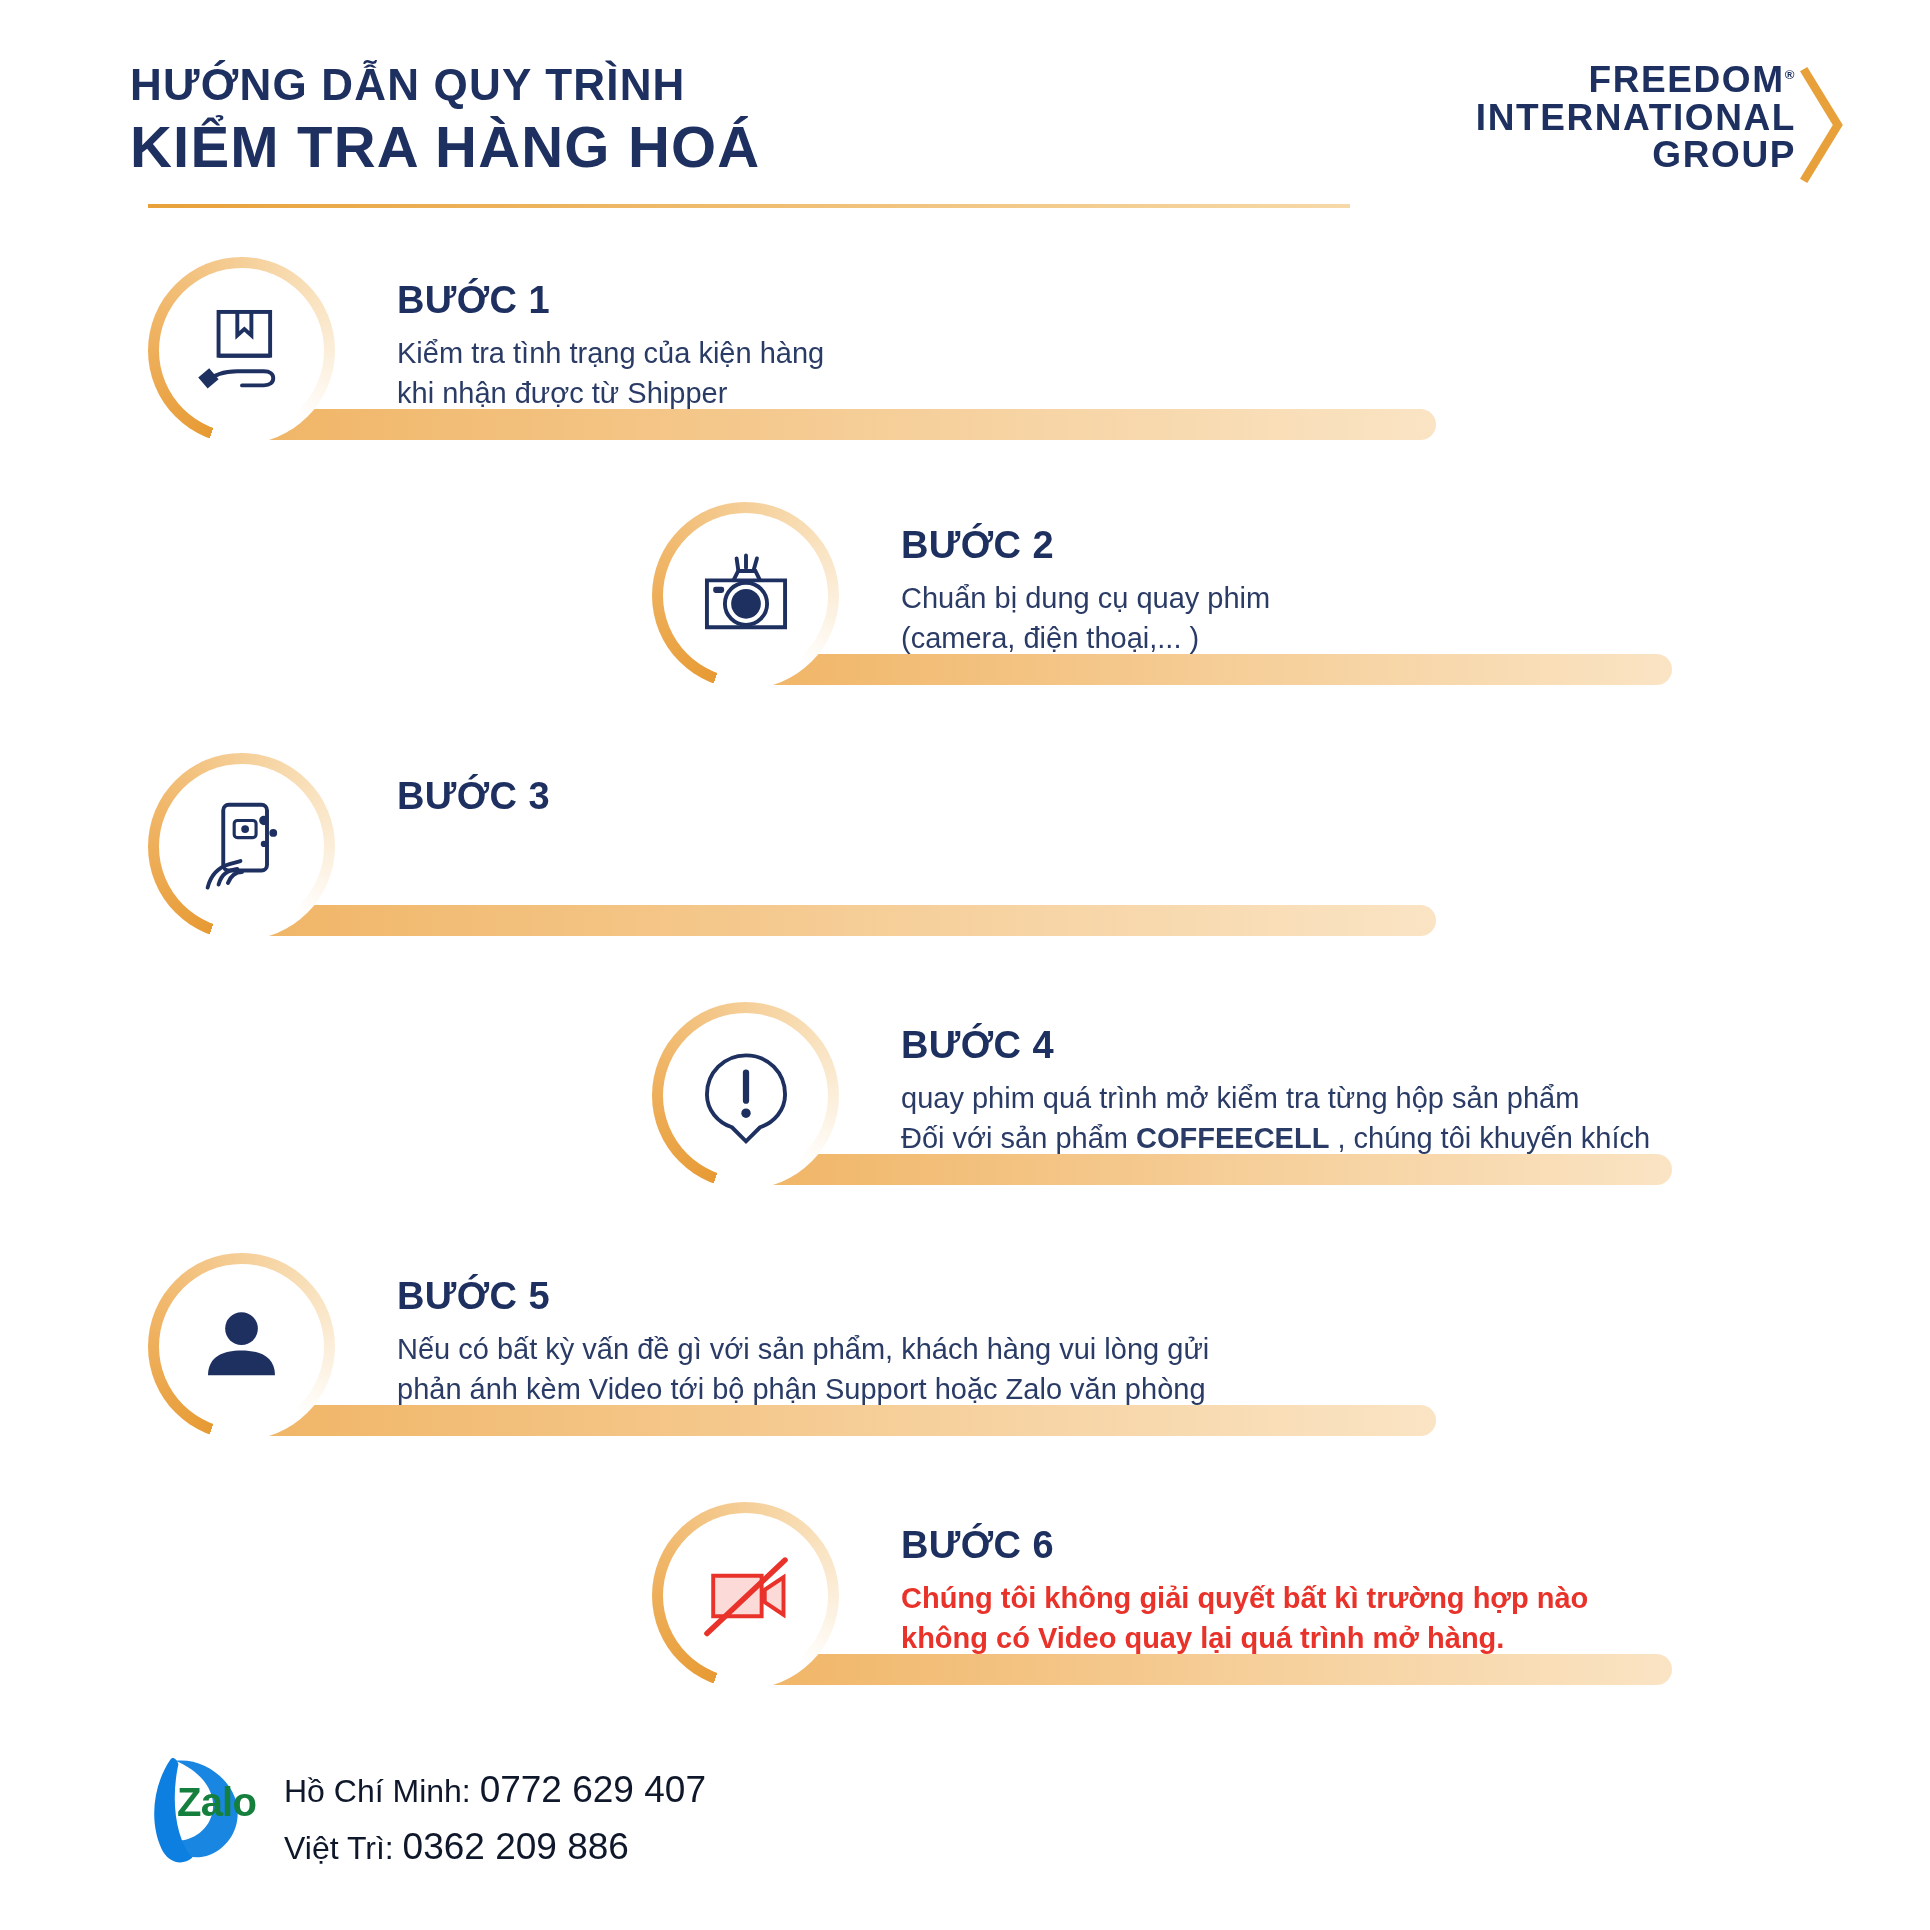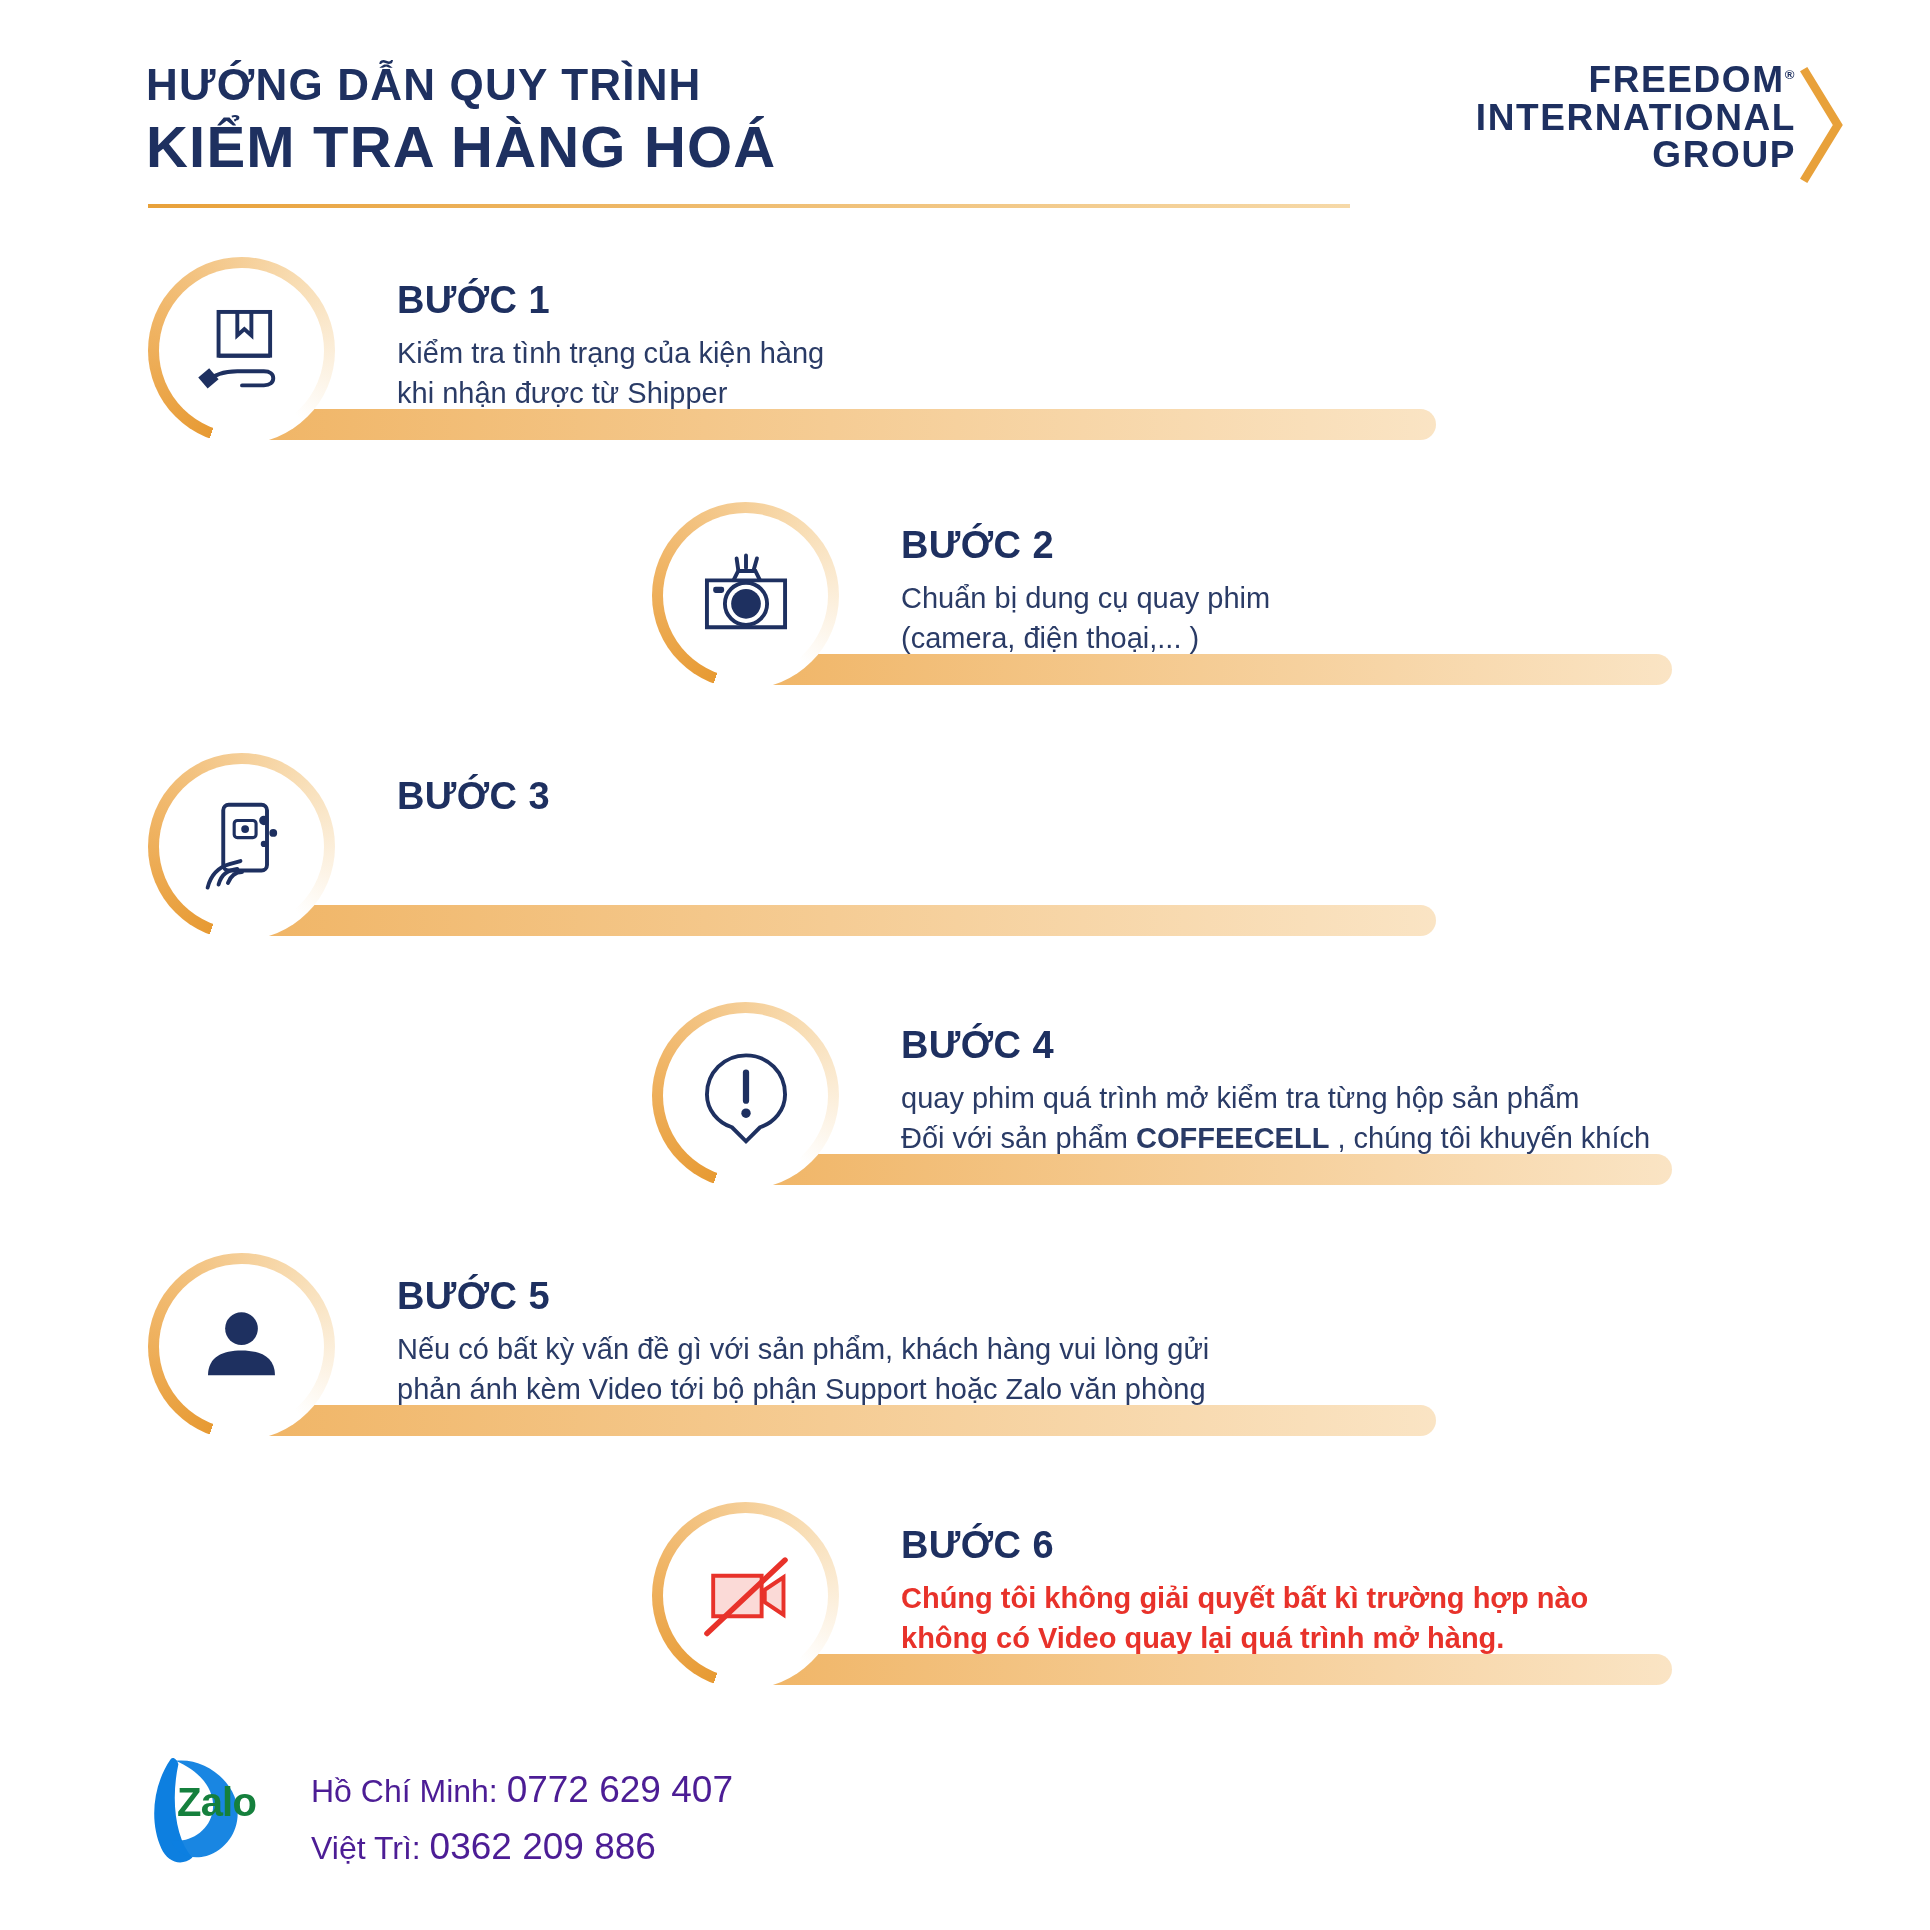--- a/index.html
+++ b/index.html
@@ -18,21 +18,21 @@
 
   
   .header {
     position: absolute;
     left: 0; top: 0;
     width: 1931px;
     height: 233px;
   }
   .title-block {
     position: absolute;
-    left: 146px;
+    left: 130px;
     top: 61px;
   }
   .title-line1 {
     font-size: 44px;
     font-weight: bold;
     letter-spacing: 1.2px;
     color: #1e3060;
     line-height: 1.1;
     white-space: nowrap;
   }
@@ -176,24 +176,23 @@
     color: #15803d;
     letter-spacing: -0.8px;
   }
   .contact-lines {
     position: absolute;
     left: 140px;
     top: 14px;
   }
   .contact-line {
     font-size: 32px;
-    color: #4c1d95;
+    color: #0f172a;
     line-height: 1.55;
     white-space: nowrap;
-    margin-left: 27px;
   }
   .contact-line .num { font-size: 37px; }
 </style>
 </head>
 <body>
 
 <div class="header">
   <div class="title-block">
     <div class="title-line1">HƯỚNG DẪN QUY TRÌNH</div>
     <div class="title-line2">KIỂM TRA HÀNG HOÁ</div>

